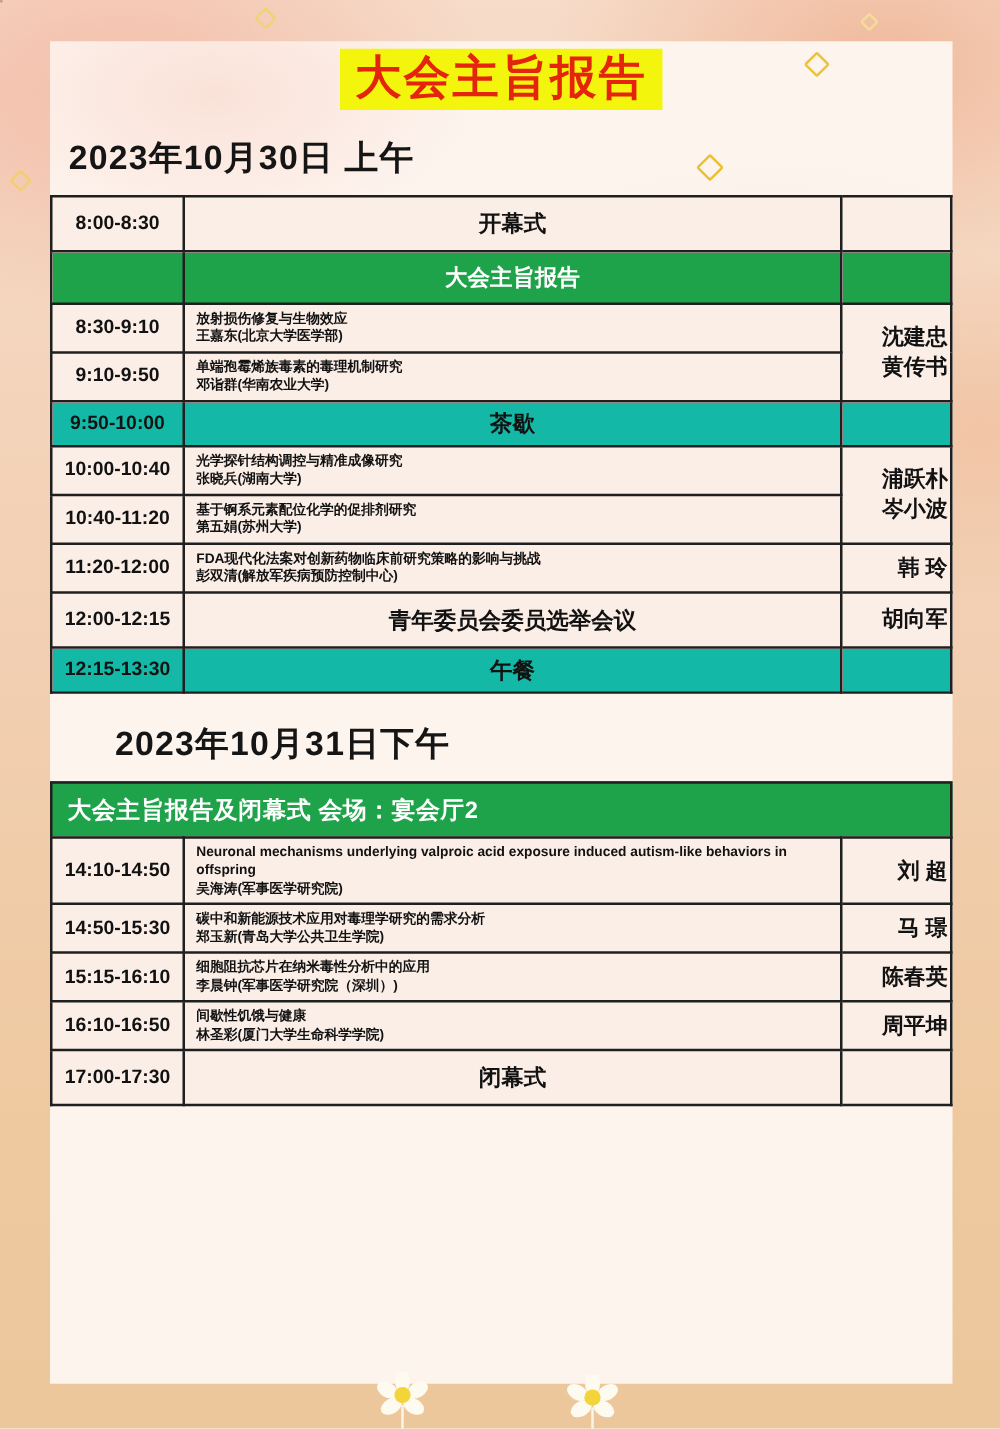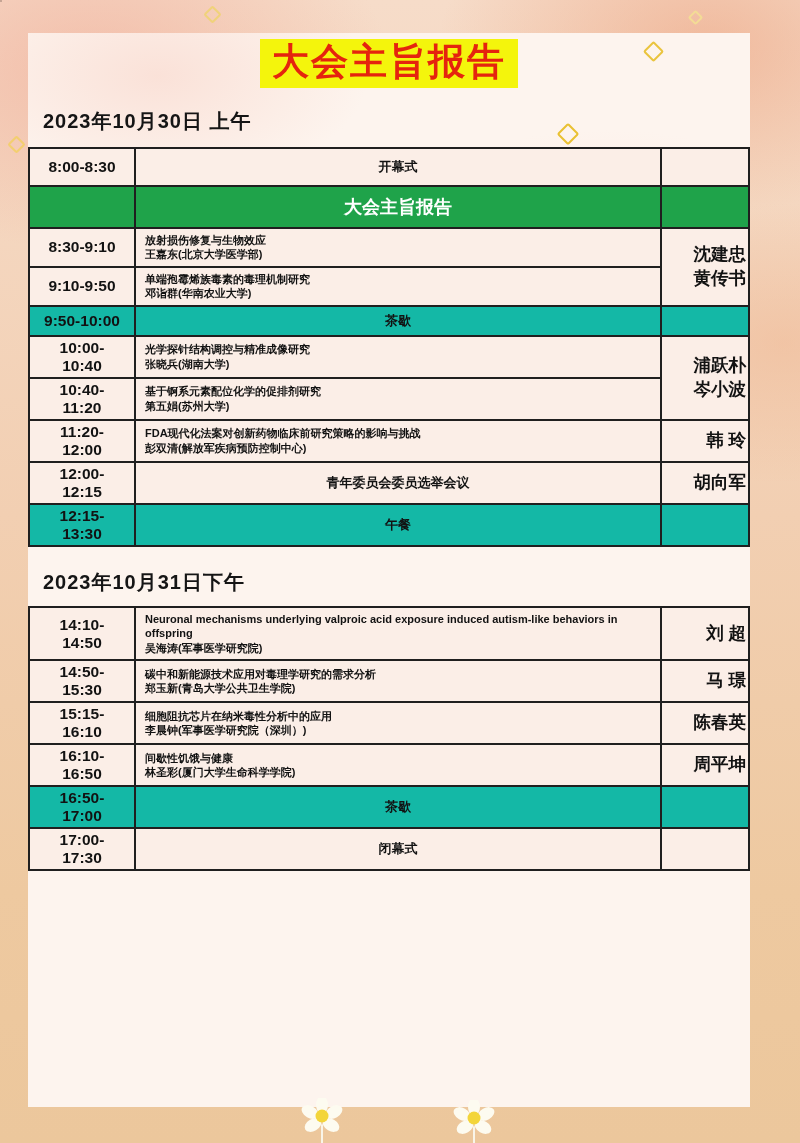--- a/index.html
+++ b/index.html
@@ -9,51 +9,51 @@
   }
   .page-bg{
     position:absolute;inset:0;
     background:
       radial-gradient(ellipse 420px 260px at 12% 6%, rgba(240,166,146,.55), transparent 70%),
       radial-gradient(ellipse 380px 240px at 88% 4%, rgba(236,158,122,.55), transparent 70%),
       radial-gradient(ellipse 300px 200px at 98% 30%, rgba(238,178,140,.45), transparent 70%),
       linear-gradient(180deg,#f6dcc9 0%,#f2cfb2 45%,#eec9a0 78%,#ecc79c 100%);
   }
   .card{
-    position:absolute;left:28px;top:33px;width:722px;height:1074px;
+    position:absolute;left:40px;top:33px;width:722px;height:1074px;
     background:
       radial-gradient(ellipse 300px 160px at 18% 4%, rgba(248,210,198,.55), transparent 70%),
       radial-gradient(ellipse 360px 200px at 80% 22%, rgba(250,222,210,.45), transparent 70%),
       #fdf4ee;
   }
   .title-wrap{text-align:center;padding-top:6px;}
   .title-badge{
     display:inline-block;background:#f4f50c;color:#e5240e;
     font-size:37px;font-weight:bold;letter-spacing:2px;
     padding:3px 12px 5px 12px;line-height:1.1;
   }
   .session-date{
-    font-size:20px;font-weight:bold;color:#151515;
+    font-size:27px;font-weight:bold;color:#151515;
     margin:20px 0 14px 0;padding-left:15px;letter-spacing:1px;
   }
-  .session-date.second{margin-top:22px;margin-bottom:12px;}
+  .session-date.second{margin-top:22px;margin-bottom:12px;margin-left:37px;}
   .venue-bar{
     background:#1fa34a;color:#ffffff;font-size:19px;font-weight:bold;
     border:2px solid #1f1f1f;padding:8px 12px;letter-spacing:.5px;
   }
   table.tbl{
     width:100%;border-collapse:collapse;table-layout:fixed;margin-top:-2px;
     background:#fbeee7;
   }
   .tbl td{
     border:2px solid #1f1f1f;vertical-align:middle;color:#121212;
     font-weight:bold;background:#fbeee7;overflow:hidden;
   }
-  .td-time{text-align:center;font-size:15.5px;padding:2px 13px;letter-spacing:0;}
-  .td-center{text-align:center;font-size:13px;padding:9px 6px;}
+  .td-time{text-align:center;font-size:15.5px;padding:2px 3px;letter-spacing:0;}
+  .td-center{text-align:center;font-size:18px;padding:9px 6px;}
   .td-talk{text-align:left;font-size:11px;line-height:1.32;padding:4px 4px 4px 9px;}
   .td-chair{text-align:right;font-size:17.5px;line-height:1.35;padding:2px;}
   tr.row-section td{background:#1fa34a;color:#ffffff;}
   tr.row-section .td-center{padding:8px 6px;font-size:18px;}
   tr.row-break td{background:#14b8a6;}
   tr.row-break .td-center{padding:5px 6px;}
   .talk-title{display:block;}
   .talk-presenter{display:block;}
   
   .diamond{
@@ -167,20 +167,21 @@
         </tr>
         <tr class="row-break">
           <td class="td-time">12:15-13:30</td>
           <td class="td-center">午餐</td>
           <td class="td-chair"></td>
         </tr>
       </tbody>
   </table>
 
   <div class="session-date second">2023年10月31日下午</div>
+  <div class="venue-bar">大会主旨报告及闭幕式 会场：宴会厅2</div>
   <table class="tbl">
     <colgroup>
         <col style="width:106px">
         <col>
         <col style="width:88px">
       </colgroup>
     <tbody>
         <tr class="row-talk">
           <td class="td-time">14:10-14:50</td>
           <td class="td-talk">
@@ -213,25 +214,20 @@
         </tr>
         <tr class="row-talk">
           <td class="td-time">16:10-16:50</td>
           <td class="td-talk">
             <span class="talk-title">间歇性饥饿与健康</span>
             <span class="talk-presenter">林圣彩(厦门大学生命科学学院)</span>
           </td>
           <td class="td-chair">
             <div>周平坤</div>
           </td>
-        </tr>
-        <tr class="row-break">
-          <td class="td-time">16:50-17:00</td>
-          <td class="td-center">茶歇</td>
-          <td class="td-chair"></td>
         </tr>
         <tr class="row-event">
           <td class="td-time">17:00-17:30</td>
           <td class="td-center">闭幕式</td>
           <td class="td-chair"></td>
         </tr>
       </tbody>
   </table>
 </div>
 

